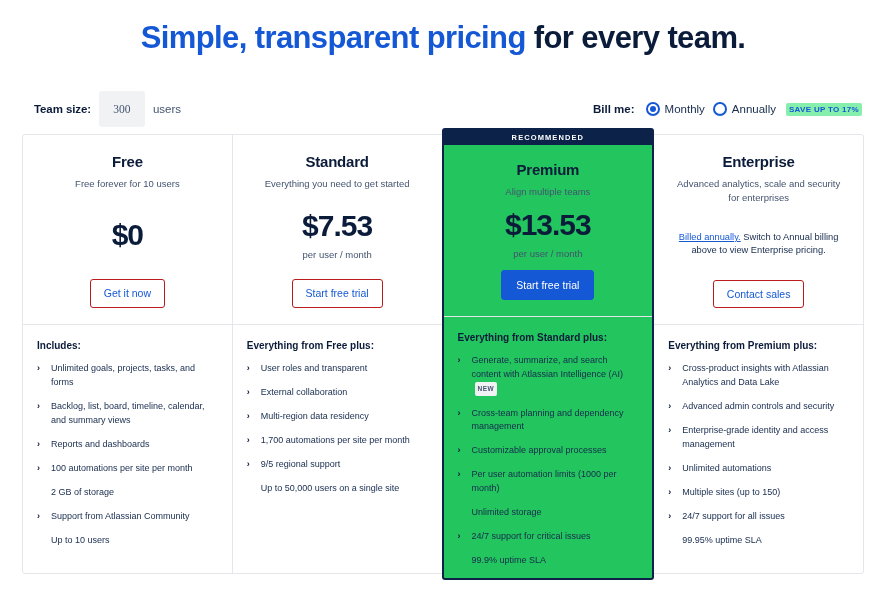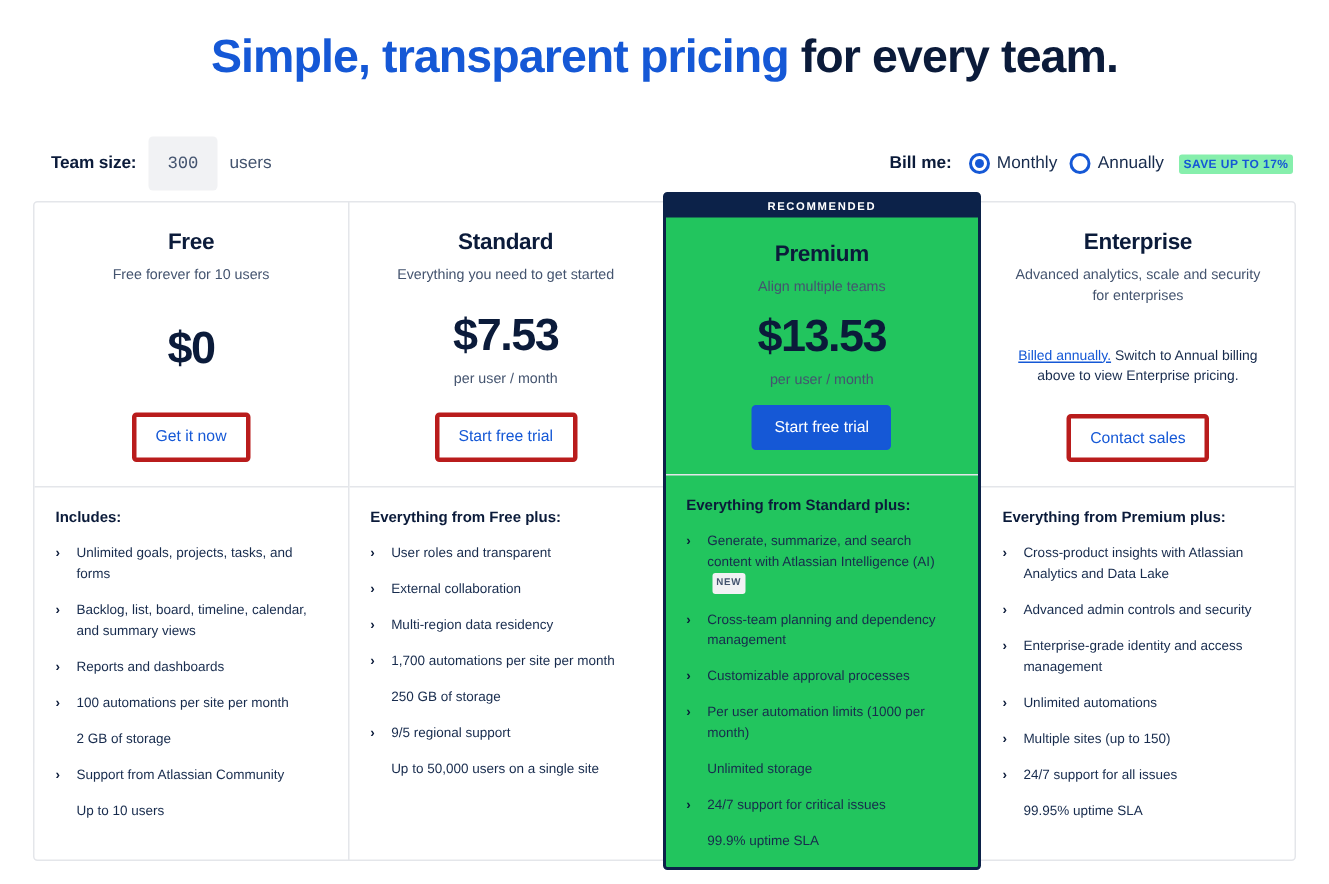--- a/index.html
+++ b/index.html
@@ -35,21 +35,21 @@
     justify-content: space-between;
   }
   .team-size { display: flex; align-items: center; gap: 8px; }
   .team-size-label {
     font-size: 11.5px; font-weight: bold; color: #0b1b3a; letter-spacing: -0.1px;
   }
   .team-size-input {
     width: 46px; height: 36px;
     background: #f1f2f4;
     border: none; border-radius: 3px;
-    font-family: Liberation Mono, monospace;
+    font-family: Liberation Serif, serif;
     font-size: 11.5px; color: #44546f;
     text-align: center;
   }
   .team-size-units { font-size: 11.5px; color: #44546f; }
 
   .billing { display: flex; align-items: center; gap: 8px; }
   .billing-label { font-size: 11.5px; font-weight: bold; color: #0b1b3a; margin-right: 3px; }
   .radio-opt { display: flex; align-items: center; gap: 5px; cursor: pointer; }
   .radio {
     width: 14px; height: 14px; border-radius: 50%;
@@ -145,21 +145,21 @@
     font-size: 10.5px;
     line-height: 1;
     padding: 8px 13px;
     border-radius: 3px;
     cursor: pointer;
     white-space: nowrap;
   }
   .btn-outline {
     background: #ffffff;
     color: #1558d6;
-    border: 3px solid #b91c1c;
+    border: 1px solid #b91c1c;
   }
   .btn-solid {
     background: #1558d6;
     color: #ffffff;
     border: 1px solid #1558d6;
     padding: 9px 14px;
     font-weight: normal;
   }
 
   
@@ -294,23 +294,20 @@
             <span class="feat-text">External collaboration</span>
           </div>
           <div class="feat">
             <span class="chev">›</span>
             <span class="feat-text">Multi-region data residency</span>
           </div>
           <div class="feat">
             <span class="chev">›</span>
             <span class="feat-text">1,700 automations per site per month</span>
           </div>
-          <div class="feat plain">
-            <span class="feat-text">250 GB of storage</span>
-          </div>
           <div class="feat">
             <span class="chev">›</span>
             <span class="feat-text">9/5 regional support</span>
           </div>
           <div class="feat plain">
             <span class="feat-text">Up to 50,000 users on a single site</span>
           </div>
         </div>
       </div>
       <div class="card featured">

